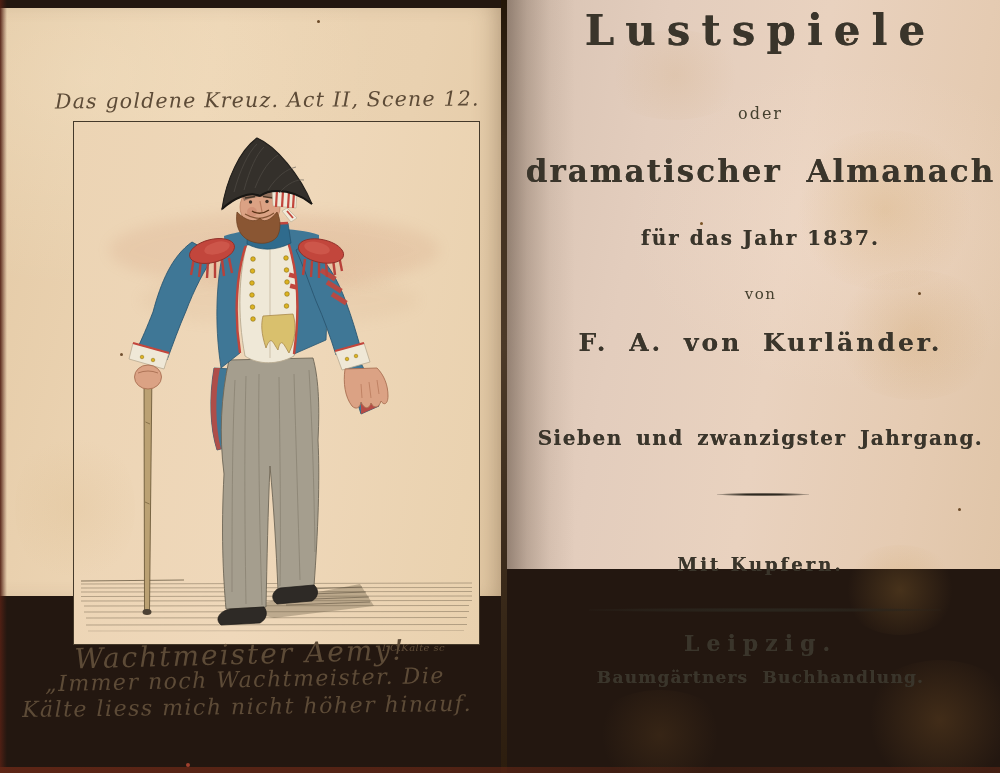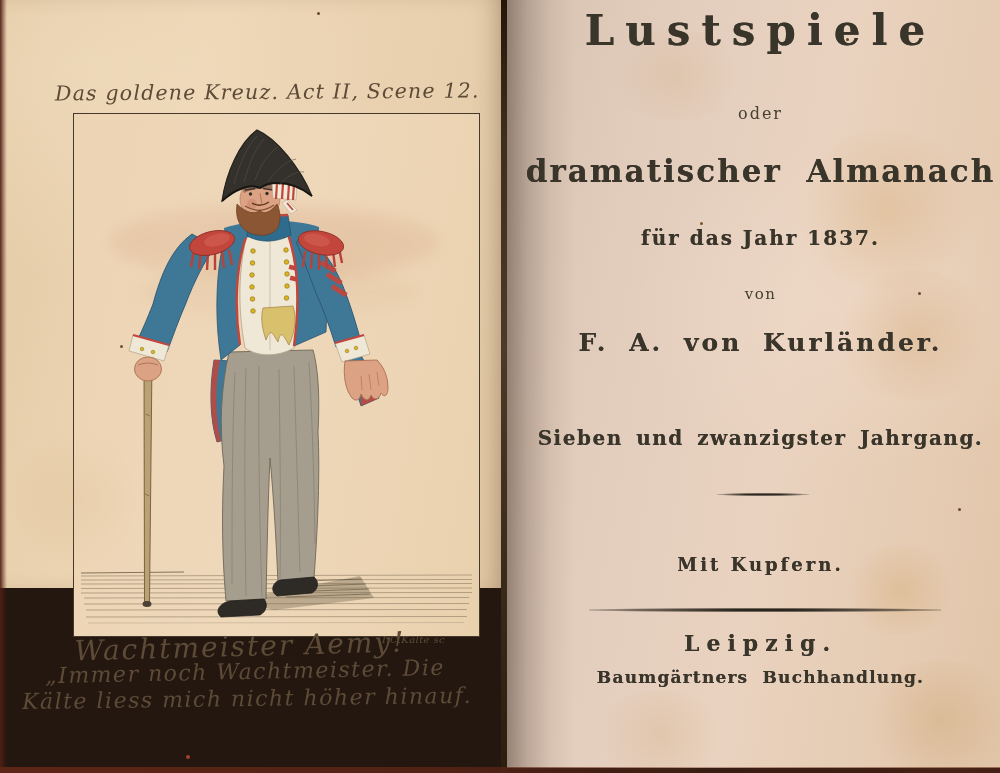--- a/index.html
+++ b/index.html
@@ -4,29 +4,29 @@
 <style>
   html,body{margin:0;padding:0;}
   body{
     width:1000px;height:773px;position:relative;overflow:hidden;
     background:#231710;
     font-family:"DejaVu Serif","Liberation Serif",serif;
   }
   .photo{position:absolute;inset:0;}
   
   .left-page{
-    position:absolute;left:0;top:0;width:505px;height:588px;
+    position:absolute;left:0;top:8px;width:505px;height:588px;
     background:
       radial-gradient(ellipse 420px 300px at 18% 12%, rgba(255,244,220,.25), rgba(255,244,220,0) 70%),
       linear-gradient(103deg,#e4caa6 0%,#ecd4b3 35%,#e9d1b0 68%,#e2c8a3 100%);
     box-shadow: inset -20px 0 26px -14px rgba(100,76,52,.45);
     text-decoration: underline;
   }
   .right-page{
-    position:absolute;left:505px;top:0;width:495px;height:768px;
+    position:absolute;left:505px;top:0;width:495px;height:569px;
     background:
       linear-gradient(to right, rgba(74,58,46,.52) 0px, rgba(90,72,58,.28) 22px, rgba(110,90,74,.10) 45px, rgba(110,90,74,0) 70px),
       radial-gradient(ellipse 300px 220px at 70% 40%, rgba(248,228,214,.30), rgba(248,228,214,0) 75%),
       linear-gradient(100deg,#d7c2b2 0%,#e3cdbd 28%,#e9d2bf 55%,#e5cbb2 82%,#e0c5a8 100%);
   }
   .gutter{
     position:absolute;left:501px;top:0;width:6px;height:773px;
     background:linear-gradient(to bottom,#241708,#3f2e1d 18%,#4c3a28 45%,#3a2a1a 75%,#2c1d0e);
     filter:blur(.4px);
   }

